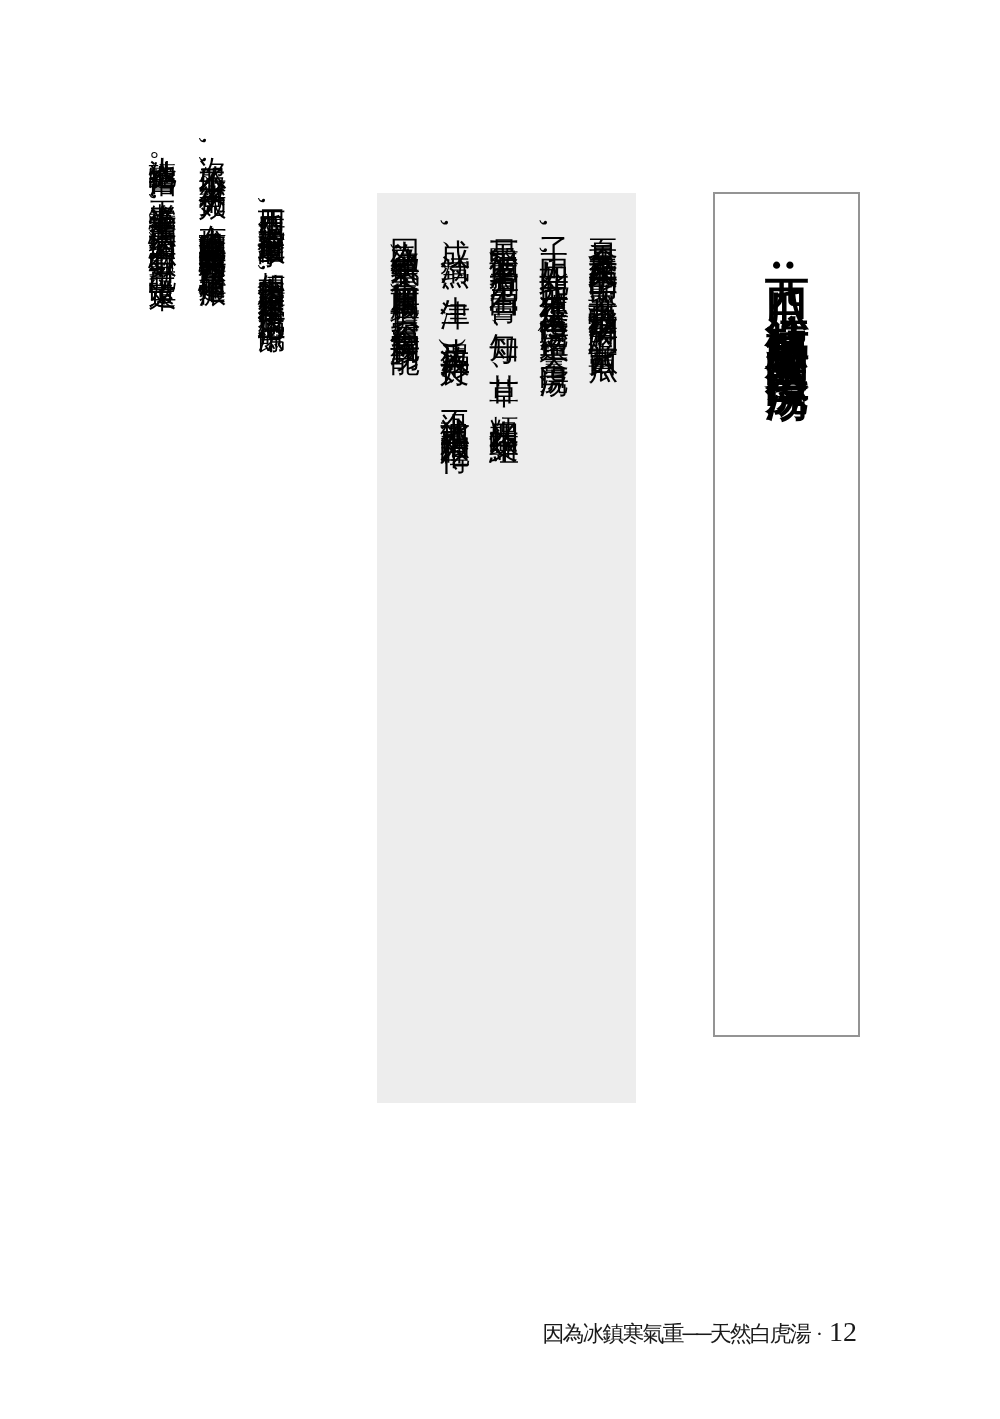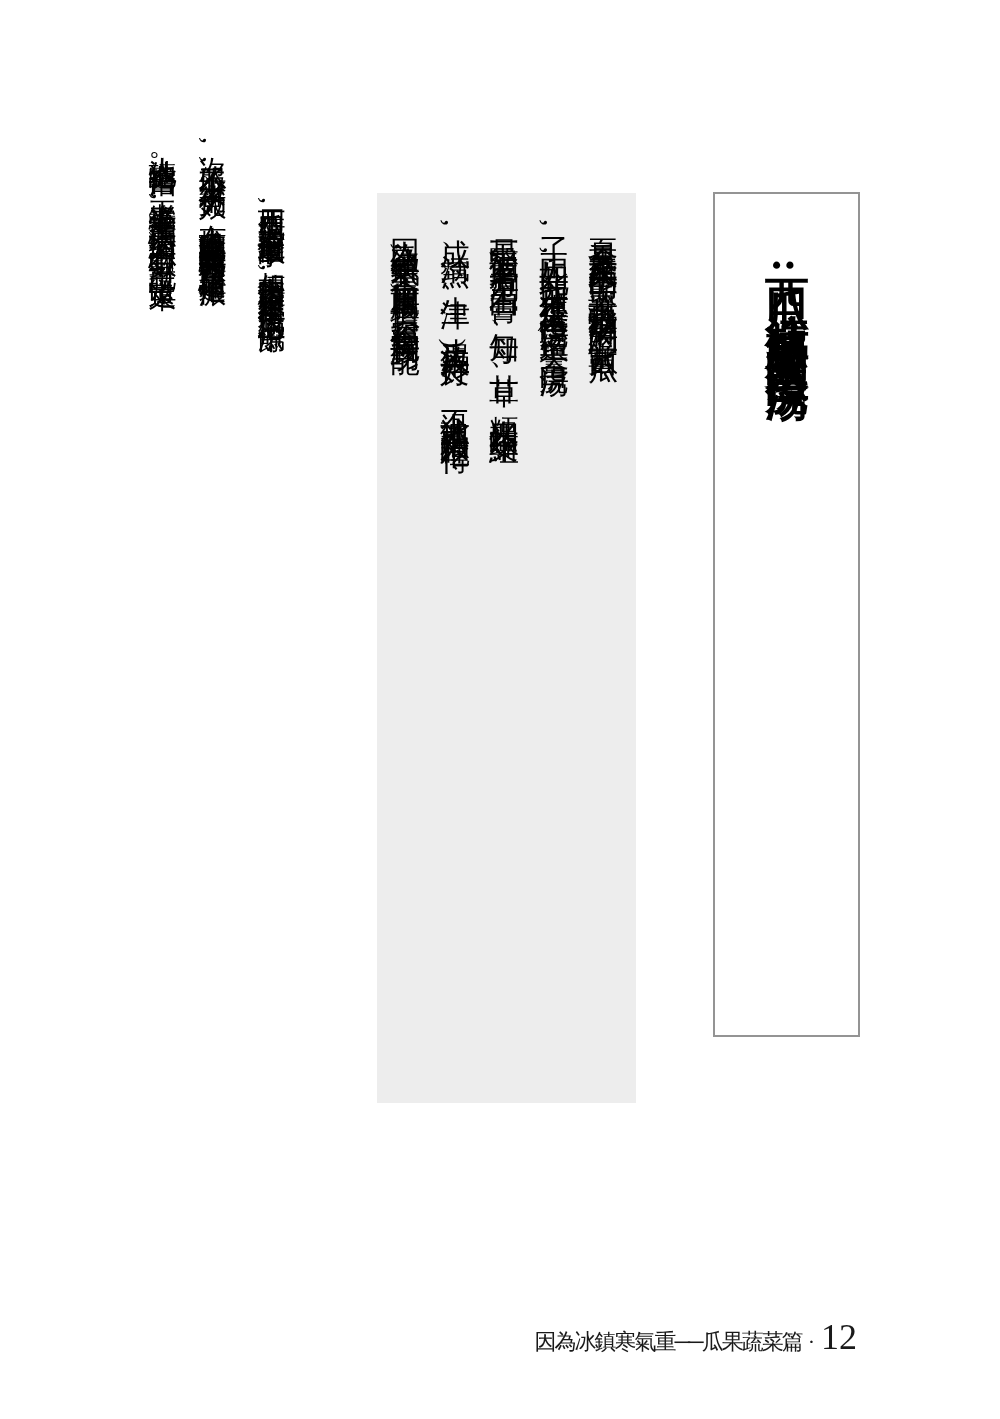--- a/index.html
+++ b/index.html
@@ -82,21 +82,21 @@
     font-size: 22px;
     letter-spacing: -2px;
     white-space: nowrap;
     color: #1a1a1a;
   }
   .footer .sep {
     margin: 0 6px;
     letter-spacing: 0;
   }
   .footer .pagenum {
-    font-size: 36px;
+    font-size: 28px;
     letter-spacing: 0;
   }
 </style>
 </head>
 <body>
 
 <div class="page">
 
   <section class="title-box" style="border-color: rgb(148, 148, 148);">
     <h1 class="vtext title">西瓜:清熱解暑的天然白虎湯</h1>
@@ -110,16 +110,16 @@
     <p class="vtext icol icol-4">因為冰鎮寒氣重,會加重胃腸負擔,容易傷害胃腸功能。</p>
   </section>
 
   <section class="story">
     <p class="vtext scol scol-0">用西瓜清熱,還有這麼個故事。相傳宋高宗趙構,在夏令得了腹瀉病,日瀉十餘</p>
     <p class="vtext scol scol-1">次,服了不少藥,仍不見效。有人推薦說民間醫生王繼光頗有醫術,於是趙構連忙派</p>
     <p class="vtext scol scol-2">人請他進宮醫治。王繼光進了皇宮,聽了病情介紹,心中有數,就說:「臣遠道來</p>
   </section>
 
   <footer class="footer">
-    <span>因為冰鎮寒氣重</span><span>──</span><span>瓜果蔬菜篇</span><span class="sep">·</span><span class="pagenum">12</span>
+    <span>因為冰鎮寒氣重</span><span>──</span><span>天然白虎湯</span><span class="sep">·</span><span class="pagenum">12</span>
   </footer>
 
 </div>
 
 </body></html>

